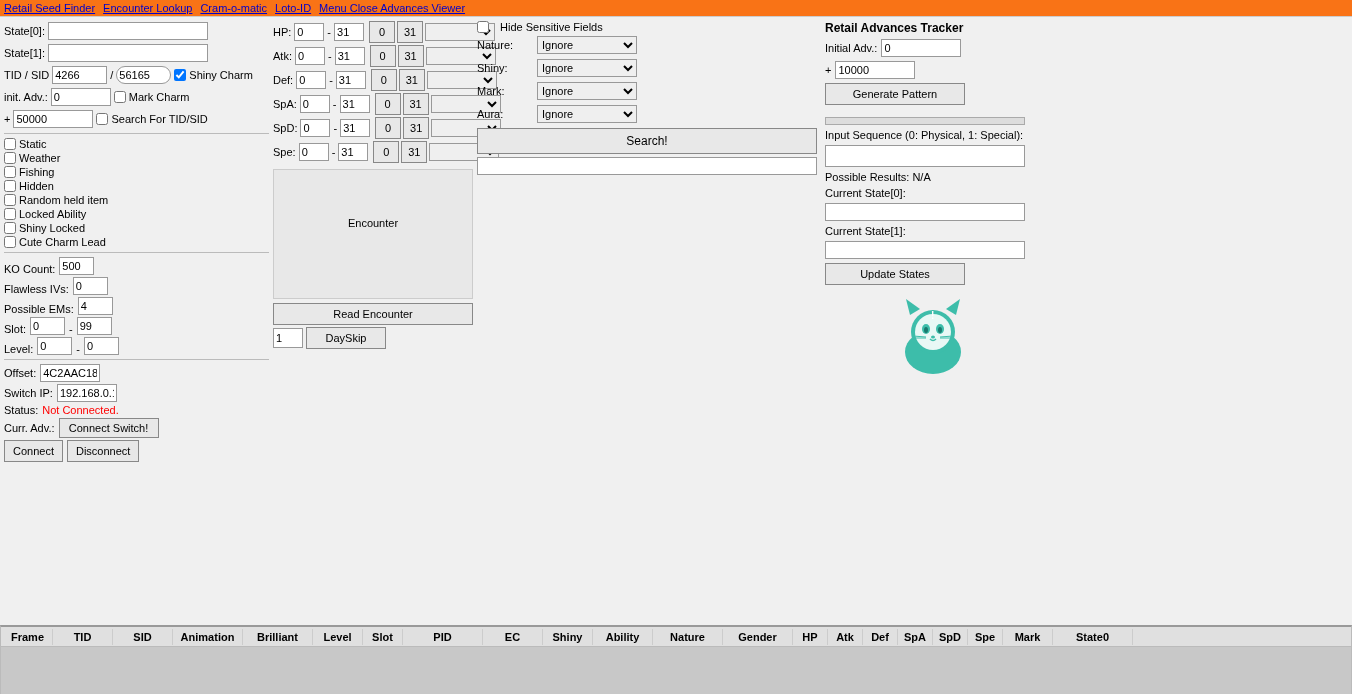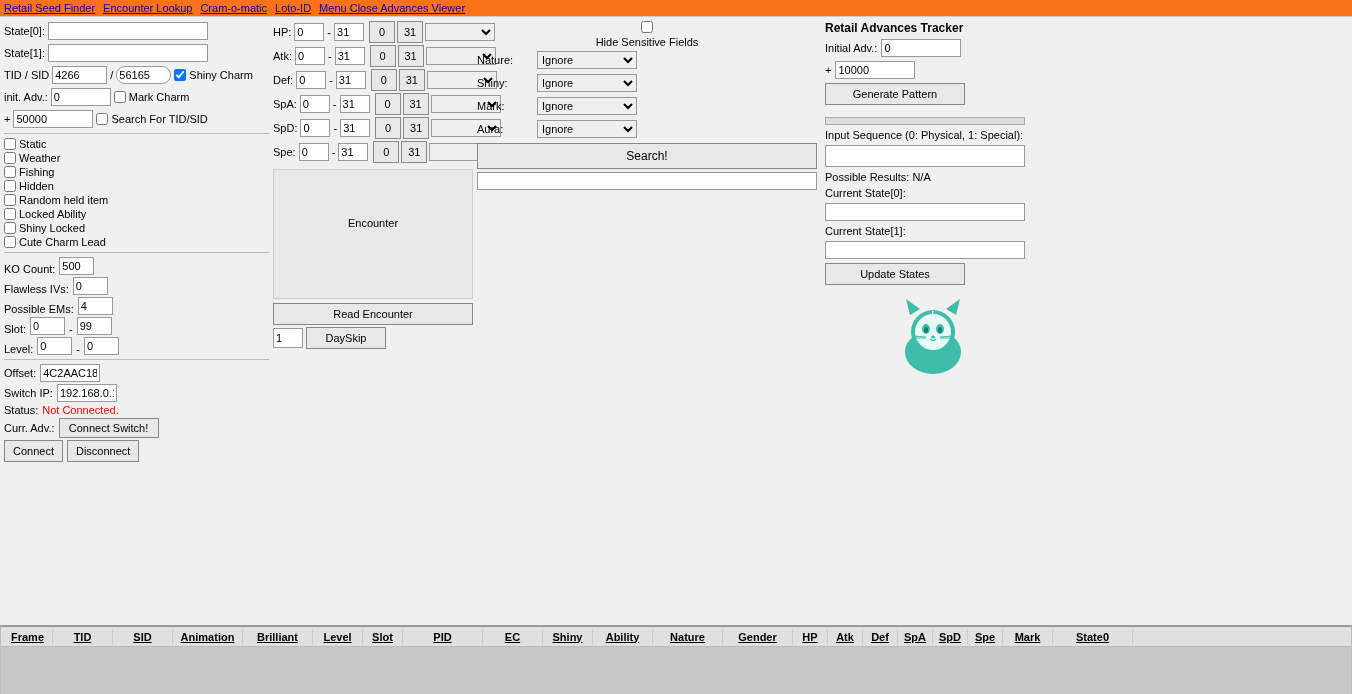--- a/index.html
+++ b/index.html
@@ -120,21 +120,21 @@
       flex: 1;
     }
     .nature-row { display: flex; align-items: center; gap: 5px; margin-bottom: 2px; }
     .nature-label { width: 55px; font-size: 11px; }
     select.nature-select {
       width: 100px;
       height: 18px;
       font-size: 11px;
       border: 1px solid #999;
     }
-    .hide-sensitive { display: flex; align-items: center; gap: 3px; flex-direction: column; }
+    .hide-sensitive { display: flex; align-items: center; gap: 11px; }
     .tracker-panel {
       display: flex;
       flex-direction: column;
       gap: 4px;
       width: 220px;
       flex-shrink: 0;
       padding-left: 4px;
     }
     .tracker-title { font-size: 12px; font-weight: bold; }
     .tracker-row { display: flex; align-items: center; gap: 4px; }
@@ -161,21 +161,20 @@
       padding: 0 2px;
     }
     .th-cell {
       font-size: 11px;
       font-weight: bold;
       flex-shrink: 0;
       text-align: center;
       overflow: hidden;
       border-right: 1px solid #ccc;
       padding: 2px 3px;
-      text-decoration: underline;
     }
     .table-body {
       background: #c8c8c8;
       flex: 1;
       border: 1px solid #bbb;
       border-top: none;
     }
     .offset-row { display: flex; align-items: center; gap: 4px; }
     .ip-row { display: flex; align-items: center; gap: 4px; }
     .status-row { display: flex; align-items: center; gap: 4px; }

